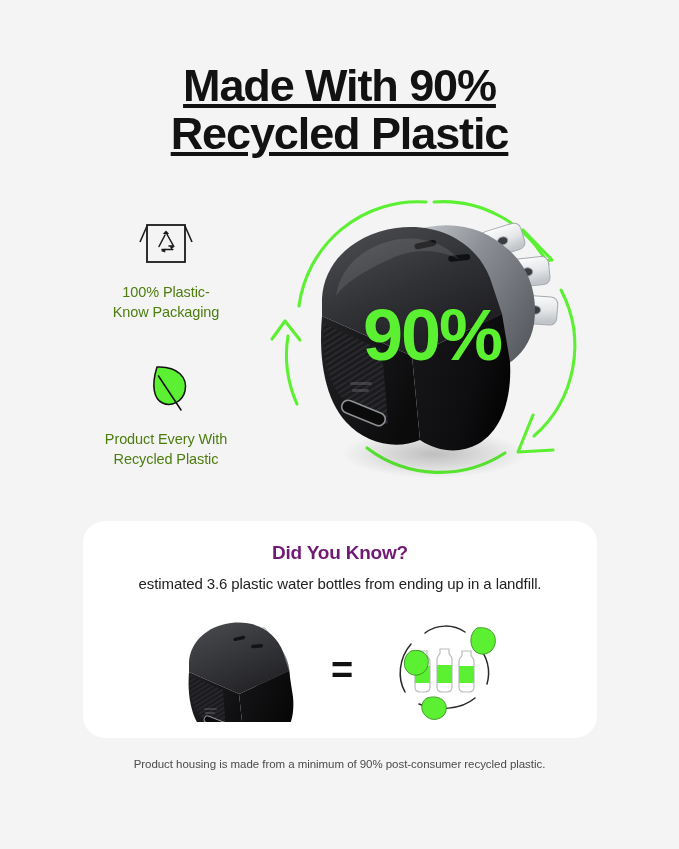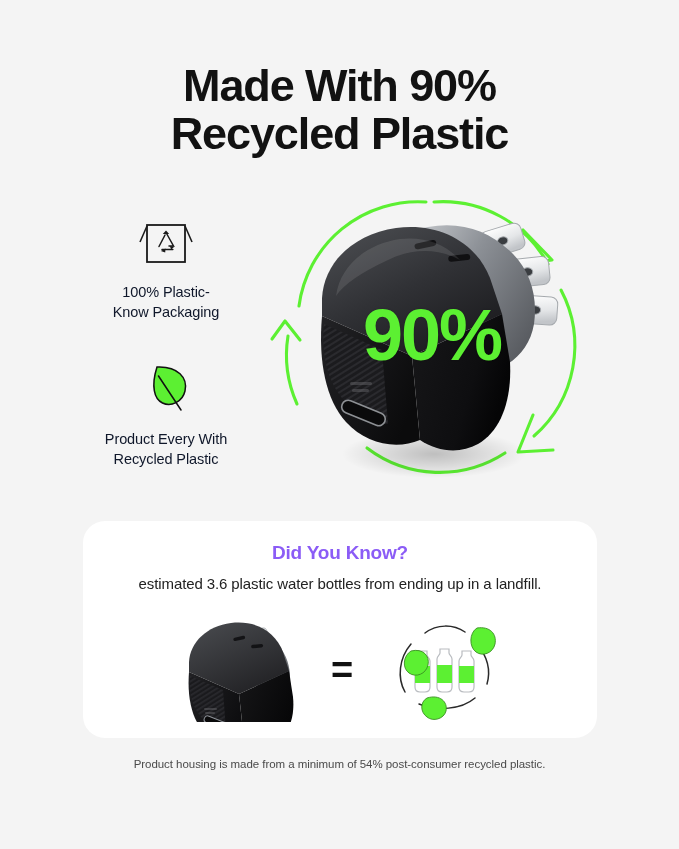--- a/index.html
+++ b/index.html
@@ -22,20 +22,21 @@
   .headline {
     position: absolute;
     left: 0; top: 62px;
     width: 679px;
     text-align: center;
     font-size: 45px;
     line-height: 1.07;
     font-weight: 700;
     letter-spacing: -1.1px;
     color: #121212;
+    text-decoration: underline;
   }
   .headline .l2 { display: block; }
 
   
   .features {
     position: absolute;
     left: 78px; top: 213px;
     width: 176px;
   }
   .feature { text-align: center; }
@@ -43,21 +44,21 @@
   .feature-icon {
     height: 58px;
     display: flex;
     align-items: center;
     justify-content: center;
   }
   .feature-label {
     margin-top: 12px;
     font-size: 14.5px;
     line-height: 1.35;
-    color: #0f172a;
+    color: #4d7c0f;
     letter-spacing: -0.1px;
   }
   .feature-label .ln { display: block; }
 
   
   .hero {
     position: absolute;
     left: 262px; top: 186px;
     width: 340px; height: 325px;
   }
@@ -81,21 +82,21 @@
     width: 514px; height: 217px;
     background: #ffffff;
     border-radius: 22px;
   }
   .card-title {
     margin-top: 21px;
     text-align: center;
     font-size: 19px;
     font-weight: 700;
     letter-spacing: -0.2px;
-    color: #8b5cf6;
+    color: #701a75;
   }
   .card-body {
     margin-top: 9px;
     padding: 0 28px;
     text-align: center;
     font-size: 15px;
     line-height: 1.42;
     color: #222;
     letter-spacing: -0.1px;
   }
@@ -402,15 +403,15 @@
           </g>
           <g>
             <path d="M40 80 C53 76 61 84 59 93 C57 101 46 104 40 99 C33 94 33 84 40 80 Z" fill="#5cf032" stroke="#3a8f22" stroke-width="0.9"></path>
           </g>
         </svg>
       </div>
 
     </div>
   </div>
 
-  <div class="footer">Product housing is made from a minimum of 54% post-consumer recycled plastic.</div>
+  <div class="footer">Product housing is made from a minimum of 90% post-consumer recycled plastic.</div>
 
 </div>
 
 </body></html>

